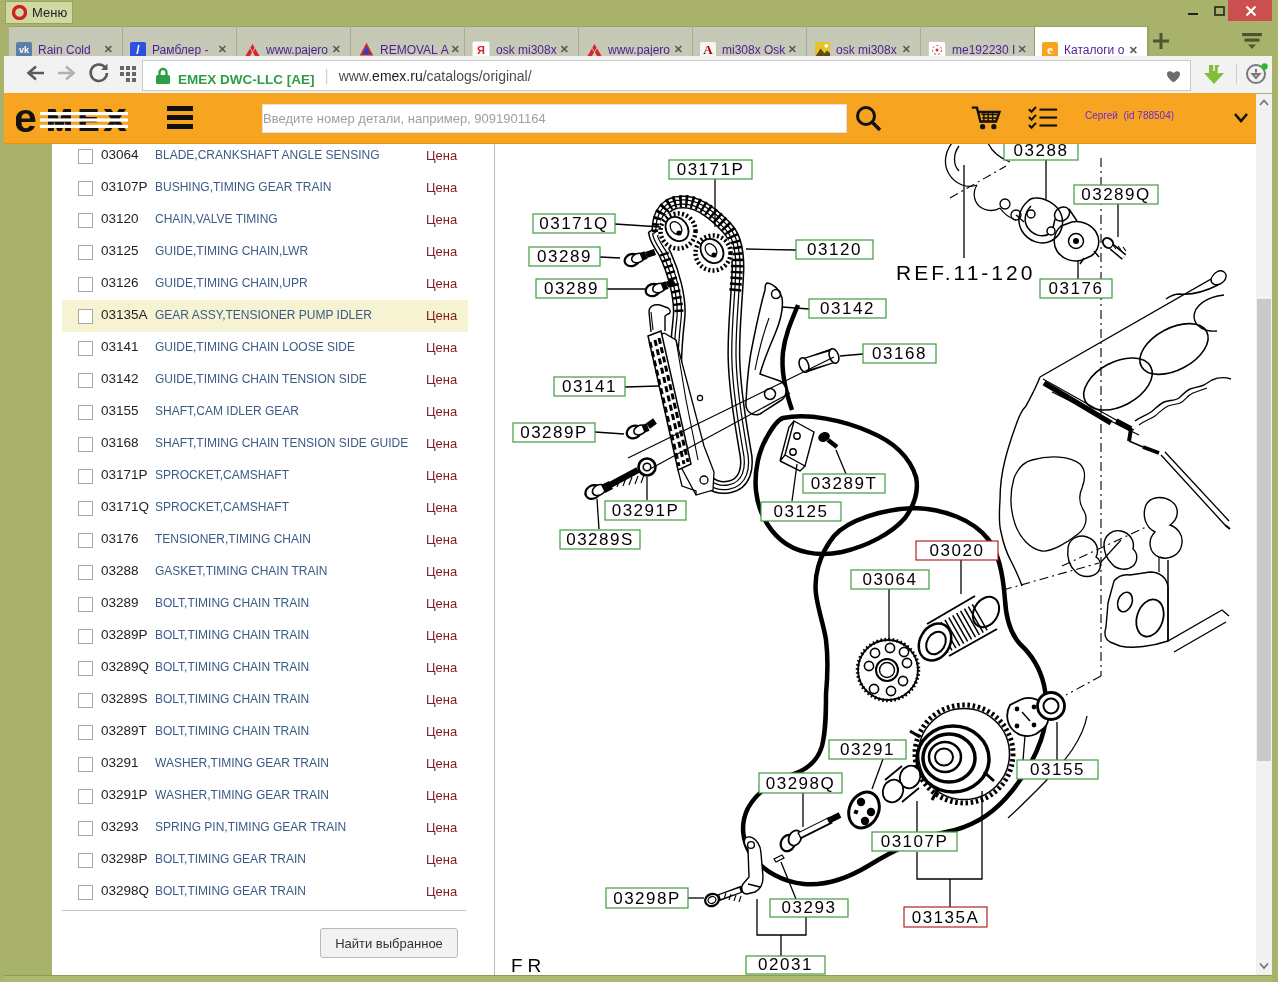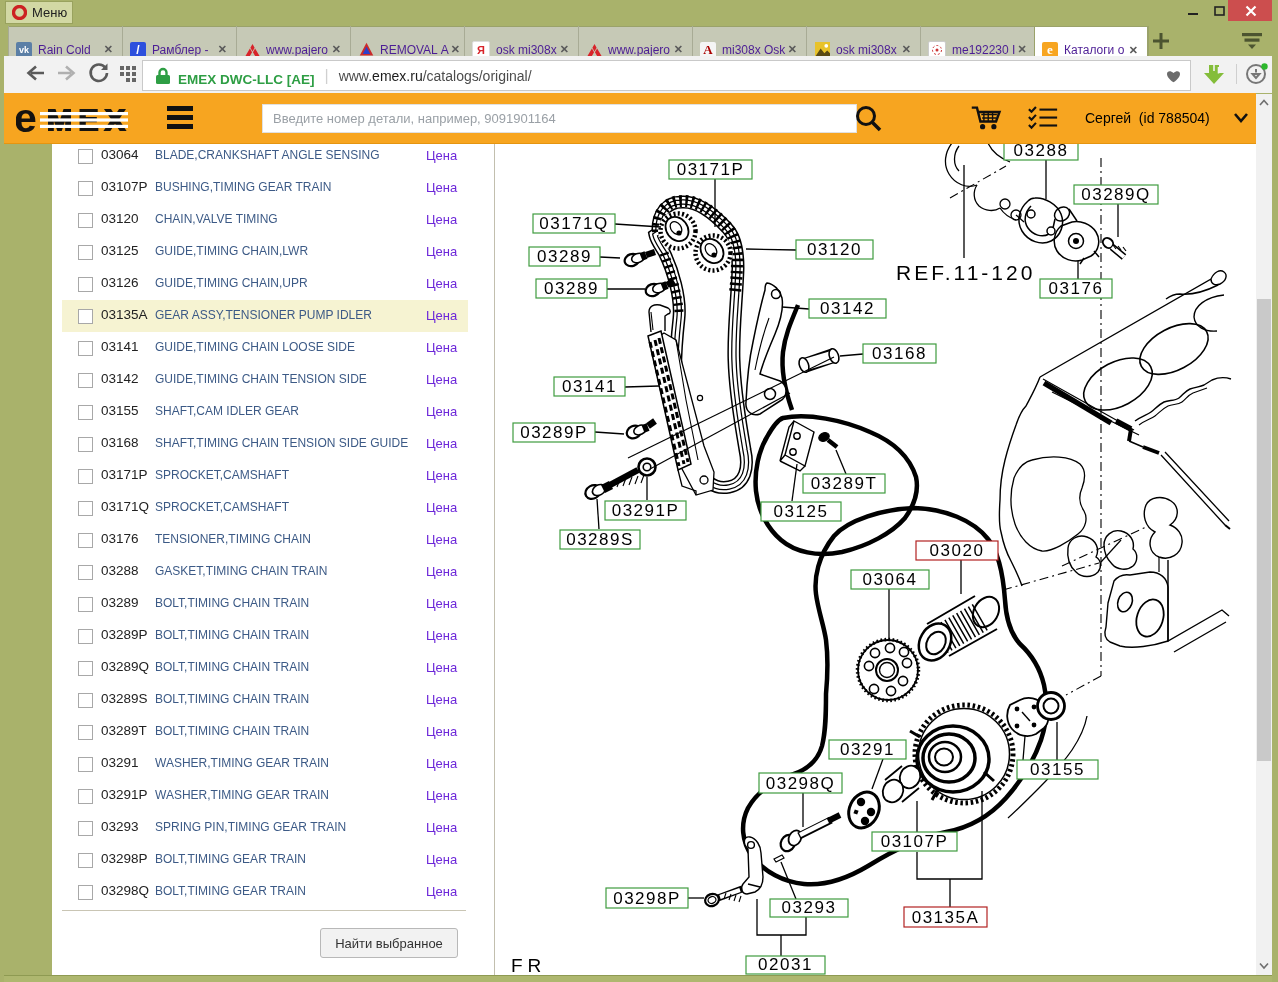--- a/index.html
+++ b/index.html
@@ -24,31 +24,31 @@
 .tab .ttext{font-size:12px;color:#4c1d95;white-space:nowrap;flex:1;}
 .tab .tclose{color:#5a5a5a;font-size:11px;font-weight:bold;margin:0 9px 0 2px;}
 
 #addr{left:4px;top:56px;width:1270px;height:37px;background:#f2f2f2;}
 #urlbox{position:absolute;left:138px;top:4px;width:1014px;height:29px;background:#fff;
   border:1px solid #c9c9c9;display:flex;align-items:center;}
 .navic{position:absolute;top:5px;}
 
 #ohead{left:4px;top:93px;width:1252px;height:50px;background:#f7a520;border-bottom:1px solid #e59510;}
 #search{position:absolute;left:258px;top:11px;width:583px;height:27px;background:#fff;
-  border:1px solid #e0e0e0;font-size:13px;color:#9aa0a6;display:flex;align-items:center;padding-left:10px;}
+  border:1px solid #e0e0e0;font-size:13px;color:#9aa0a6;display:flex;align-items:center;}
 
 #content{left:4px;top:144px;width:1252px;height:831px;background:#fff;margin-left:48px;}
 #divline{position:absolute;left:442px;top:0;width:1px;height:831px;background:#c2bfae;}
 
 .row{position:absolute;left:10px;width:406px;height:32px;}
 .row.hl{background:#f6f3d2;}
 .cb{position:absolute;left:16px;top:9px;width:13px;height:13px;border:1px solid #a8a8a8;background:#fff;}
 .pn{position:absolute;left:39px;top:7px;font-size:13.5px;color:#222;}
 .ds{position:absolute;left:93px;top:8px;font-size:12px;color:#3c5a86;}
-.pr{position:absolute;left:364px;top:8px;font-size:13px;color:#6d28d9;text-align:center;}
+.pr{position:absolute;left:364px;top:8px;font-size:13px;color:#7f1d1d;text-align:center;}
 #btmline{position:absolute;left:10px;top:766px;width:404px;height:1px;background:#c9c5b4;}
 #findbtn{position:absolute;left:268px;top:784px;width:136px;height:28px;background:#f2f2f2;
   border:1px solid #b8b8b8;border-radius:3px;font-size:13px;color:#333;
   display:flex;align-items:center;justify-content:center;}
 
 #sbar{left:1256px;top:94px;width:16px;height:881px;background:#f1f1f1;}
 #sthumb{position:absolute;left:1px;top:205px;width:14px;height:462px;background:#c9c9c9;}
 
 #bbar{left:0;top:975px;width:1278px;height:7px;background:#aeb76f;border-top:1px solid #8e9a52;}
 #lbar{left:0;top:0;width:4px;height:982px;background:#a9b26b;}
@@ -243,21 +243,21 @@
   <svg style="position:absolute;left:1024px;top:12px" width="30" height="26" viewBox="0 0 34 28">
     <g stroke="#111" stroke-width="2.4" fill="none">
       <path d="M1 4 L4 7 L9 1.5"></path>
         <path d="M13 4.5 H33"></path>
       <path d="M1 13 L4 16 L9 10.5"></path>
         <path d="M13 13.5 H33"></path>
       <path d="M1 22 L4 25 L9 19.5"></path>
         <path d="M13 22.5 H33"></path>
     </g>
   </svg>
-  <div style="position:absolute;left:1081px;top:17px;font-size:14px;color:#000000;">Сергей&nbsp;&nbsp;(id 788504)</div>
+  <div style="position:absolute;left:1081px;top:17px;font-size:10px;color:#6d28d9;">Сергей&nbsp;&nbsp;(id 788504)</div>
   <svg style="position:absolute;left:1229px;top:19px" width="16" height="12" viewBox="0 0 16 12">
       <path d="M2 2 L8 9 L14 2" stroke="#111" stroke-width="2.6" fill="none"></path>
     </svg>
 </div>
 
 <div class="abs" id="content">
   <div id="divline"></div>
   <div style="position:absolute;left:1242px;top:0;width:1px;height:831px;background:#cfccba;"></div>
   <div id="tbl">
       <div class="row" style="top:-4px">

